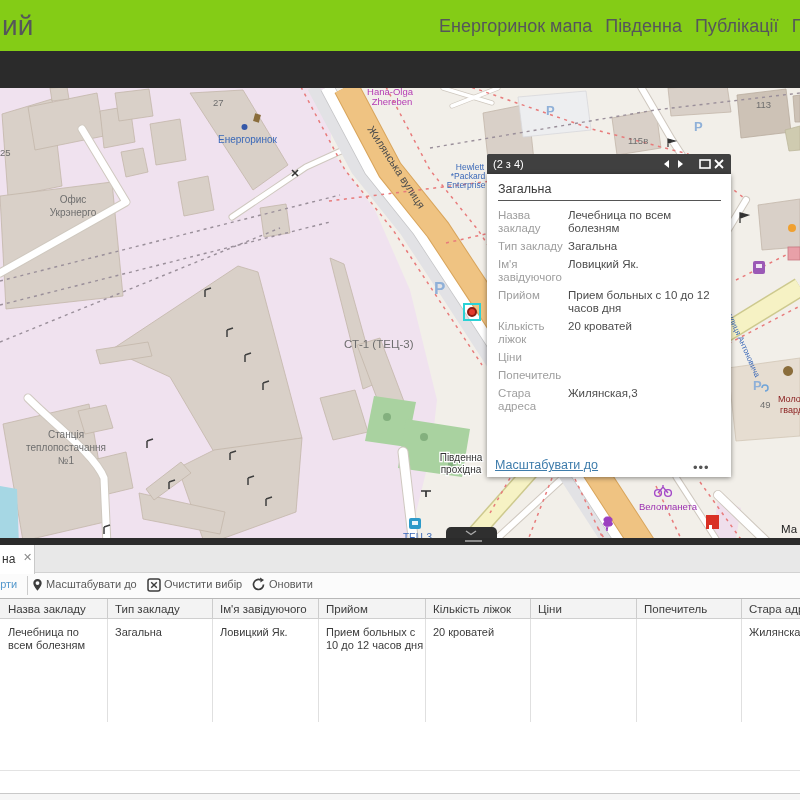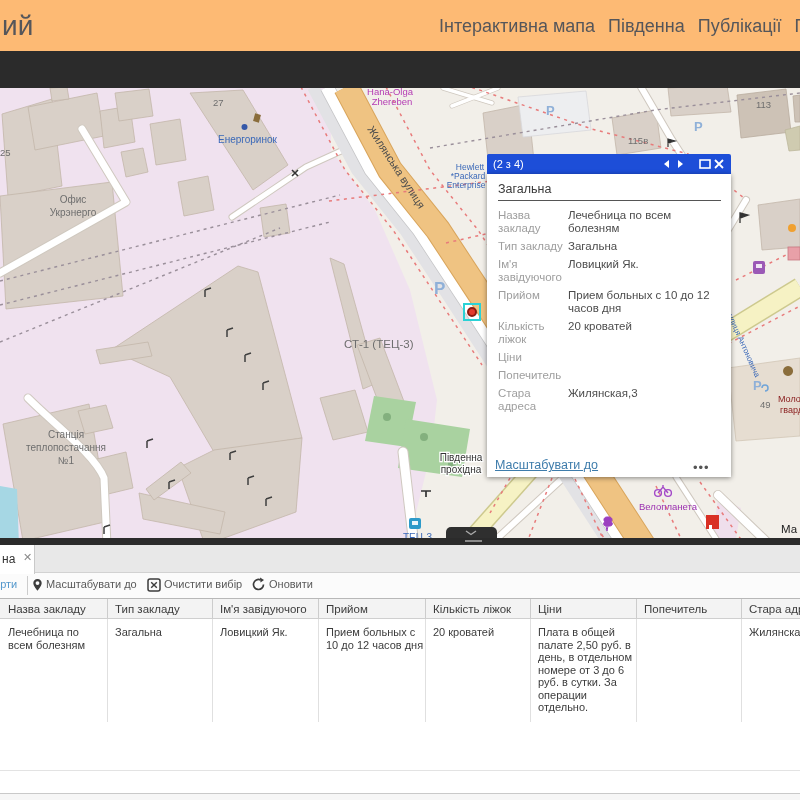--- a/index.html
+++ b/index.html
@@ -1,20 +1,20 @@
 <!DOCTYPE html>
 <html><head>
 <meta charset="utf-8">
 <style>
 * { margin:0; padding:0; box-sizing:border-box; }
 html,body { width:800px; height:800px; overflow:hidden; background:#fff;
   font-family:"Liberation Sans", sans-serif; }
 #page { position:relative; width:800px; height:800px; overflow:hidden; }
 
-#hdr { position:absolute; left:0; top:0; width:800px; height:51px; background:#fdba74; }
+#hdr { position:absolute; left:0; top:0; width:800px; height:51px; background:#84cc16; }
 #logo { position:absolute; left:2px; top:10px; font-size:28px; color:#55565a; }
 #nav { position:absolute; left:439px; top:16px; white-space:nowrap; font-size:18px; color:#55565a; }
 #nav span { margin-right:13px; }
 #blackbar { position:absolute; left:0; top:51px; width:800px; height:37px; background:#2b2b2b; }
 
 #map { position:absolute; left:0; top:88px; width:800px; height:450px; overflow:hidden; background:#f2efe9; }
 
 #divider { position:absolute; left:0; top:538px; width:800px; height:7px; background:#2b2b2b; }
 #handle { position:absolute; left:446px; top:527px; width:51px; height:11px; background:#2f2f2f; border-radius:5px 5px 0 0; }
 #handle .chev { position:absolute; left:18px; top:3px; width:14px; height:6px; }
@@ -30,41 +30,41 @@
 
 #thead { position:absolute; left:0; top:598px; width:800px; height:21px; background:#f3f3f3; border-top:1px solid #b8b8b8; border-bottom:1px solid #cfcfcf; font-size:11.5px; color:#3c3c3c; }
 #trow { position:absolute; left:0; top:619px; width:724px; height:103px; background:#fff; font-size:11px; color:#3c3c3c;text-decoration:underline; }
 .hc { position:absolute; top:4px; white-space:nowrap; overflow:hidden; }
 .vline { position:absolute; top:0; width:1px; }
 .cell { position:absolute; top:7px; line-height:12.5px; white-space:nowrap; overflow:hidden; }
 #l1 { position:absolute; left:0; top:770px; width:800px; height:1px; background:#e3e3e3; }
 #footer { position:absolute; left:0; top:793px; width:800px; height:7px; background:#f6f6f6; border-top:1px solid #c9c9c9; }
 
 #popup { position:absolute; left:487px; top:66px; width:244px; height:323px; }
-#ptitle { position:absolute; left:0; top:0; width:244px; height:20px; background:#1d4ed8; border-radius:2px 2px 0 0; color:#fff; font-size:11px; }
+#ptitle { position:absolute; left:0; top:0; width:244px; height:20px; background:#404040; border-radius:2px 2px 0 0; color:#fff; font-size:11px; }
 #pbody { position:absolute; left:0; top:20px; width:244px; height:303px; background:#fff; box-shadow:0 1px 5px rgba(0,0,0,0.45); }
 #ptitle .n { position:absolute; left:6px; top:4px; }
 .prow { overflow:hidden; margin-bottom:5px; }
 .plab { float:left; width:66px; color:#9e9e9e; }
 .pval { margin-left:70px; color:#4c4c4c; }
 #pfields { position:absolute; left:11px; top:35px; width:230px; font-size:11.5px; line-height:13px; }
 #ptit { position:absolute; left:11px; top:8px; font-size:12.5px; color:#3a3a3a; }
 #phr { position:absolute; left:11px; top:26px; width:223px; height:1px; background:#555; }
 #plink { position:absolute; left:8px; top:284px; font-size:12.5px; color:#3e7cab; text-decoration:underline; }
 #pdots { position:absolute; left:206px; top:286px; font-size:13px; color:#555; letter-spacing:1px; }
 
 #marker { position:absolute; left:463px; top:215px; width:18px; height:18px; border:2px solid #2ad2d6; }
 #marker .dot { position:absolute; left:2px; top:2px; width:10px; height:10px; background:#e23a2e; border:2px solid #8c1b12; border-radius:50%; }
 </style>
 </head>
 <body>
 <div id="page">
   <div id="hdr">
     <div id="logo">ий</div>
-    <div id="nav"><span>Інтерактивна мапа</span><span>Південна</span><span>Публікації</span><span>Про проект</span></div>
+    <div id="nav"><span>Енергоринок мапа</span><span>Південна</span><span>Публікації</span><span>Про проект</span></div>
   </div>
   <div id="blackbar"></div>
   <div id="map">
   <svg width="800" height="450" viewBox="0 88 800 450" style="position:absolute;left:0;top:0">
 <rect x="0" y="88" width="800" height="450" fill="#f2efe9"></rect>
 
 <polygon points="0,87 331,87 331,150 375,210 410,290 437,400 431,452 408,545 0,545" fill="#f0e2ef"></polygon>
 
 <g fill="#d9d0c8" stroke="#c3b6a9" stroke-width="0.8">
 <polygon points="2,114 52,99 62,186 8,197"></polygon>
@@ -346,21 +346,20 @@
     <span class="vline" style="left:530px;height:19px;background:#ccc"></span>
     <span class="vline" style="left:636px;height:19px;background:#ccc"></span>
     <span class="vline" style="left:741px;height:19px;background:#ccc"></span>
   </div>
   <div id="trow">
     <div class="cell" style="left:8px;width:98px">Лечебница по<br>всем болезням</div>
     <div class="cell" style="left:115px;width:90px">Загальна</div>
     <div class="cell" style="left:220px;width:90px">Ловицкий Як.</div>
     <div class="cell" style="left:326px;width:99px">Прием больных с<br>10 до 12 часов дня</div>
     <div class="cell" style="left:433px;width:90px">20 кроватей</div>
-    <div class="cell" style="left:538px;width:98px">Плата в общей<br>палате 2,50 руб. в<br>день, в отдельном<br>номере от 3 до 6<br>руб. в сутки. За<br>операции<br>отдельно.</div>
     <div class="cell" style="left:749px;width:55px">Жилянская,3</div>
     <span class="vline" style="left:107px;height:103px;background:#e0e0e0"></span>
     <span class="vline" style="left:212px;height:103px;background:#e0e0e0"></span>
     <span class="vline" style="left:318px;height:103px;background:#e0e0e0"></span>
     <span class="vline" style="left:425px;height:103px;background:#e0e0e0"></span>
     <span class="vline" style="left:530px;height:103px;background:#e0e0e0"></span>
     <span class="vline" style="left:636px;height:103px;background:#e0e0e0"></span>
     <span class="vline" style="left:741px;height:103px;background:#e0e0e0"></span>
   </div>
   <div id="l1"></div>

